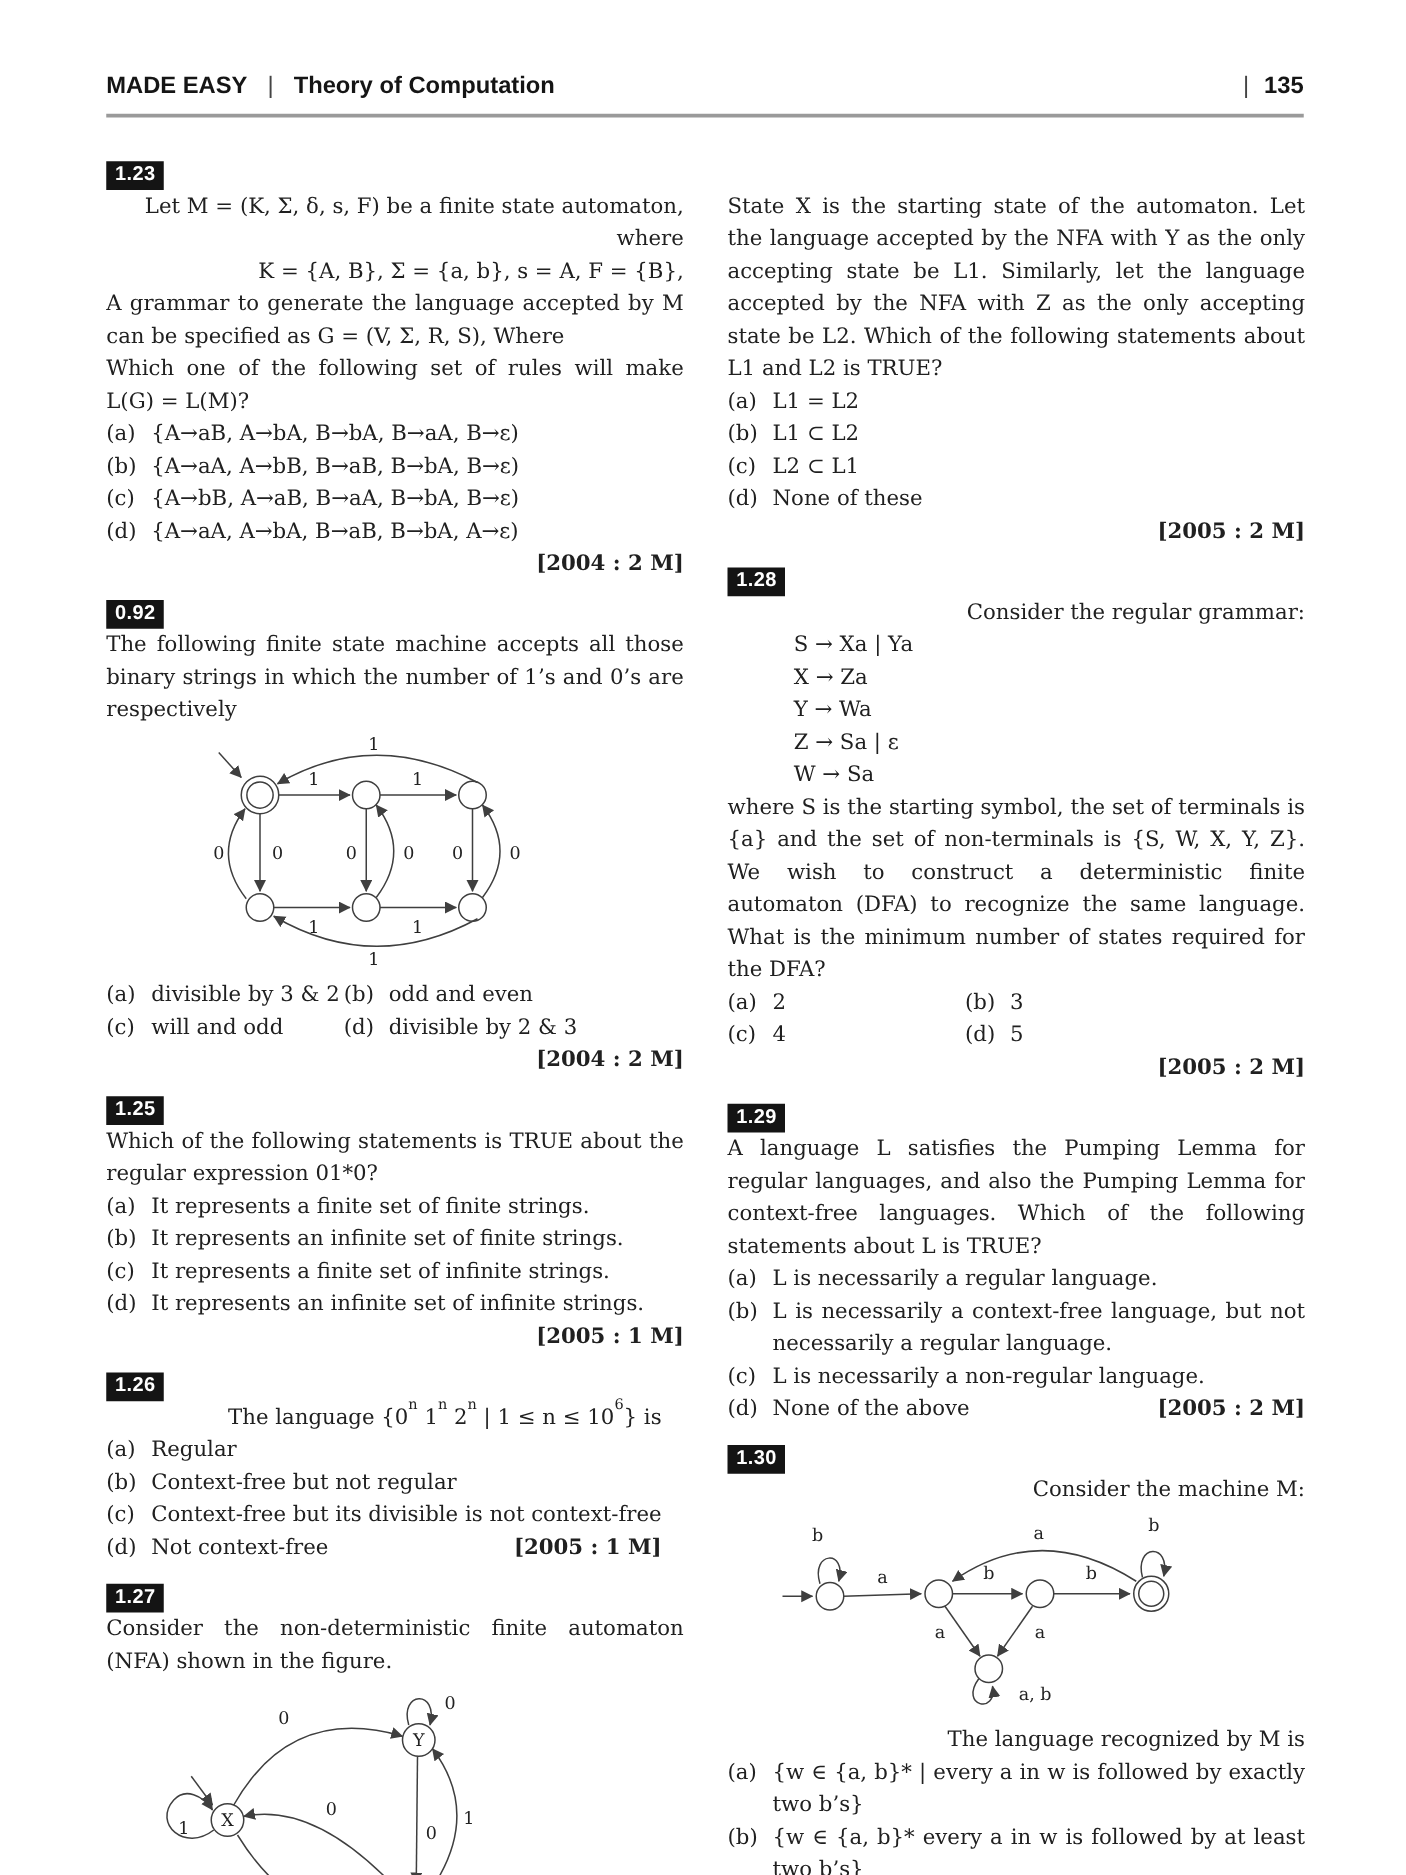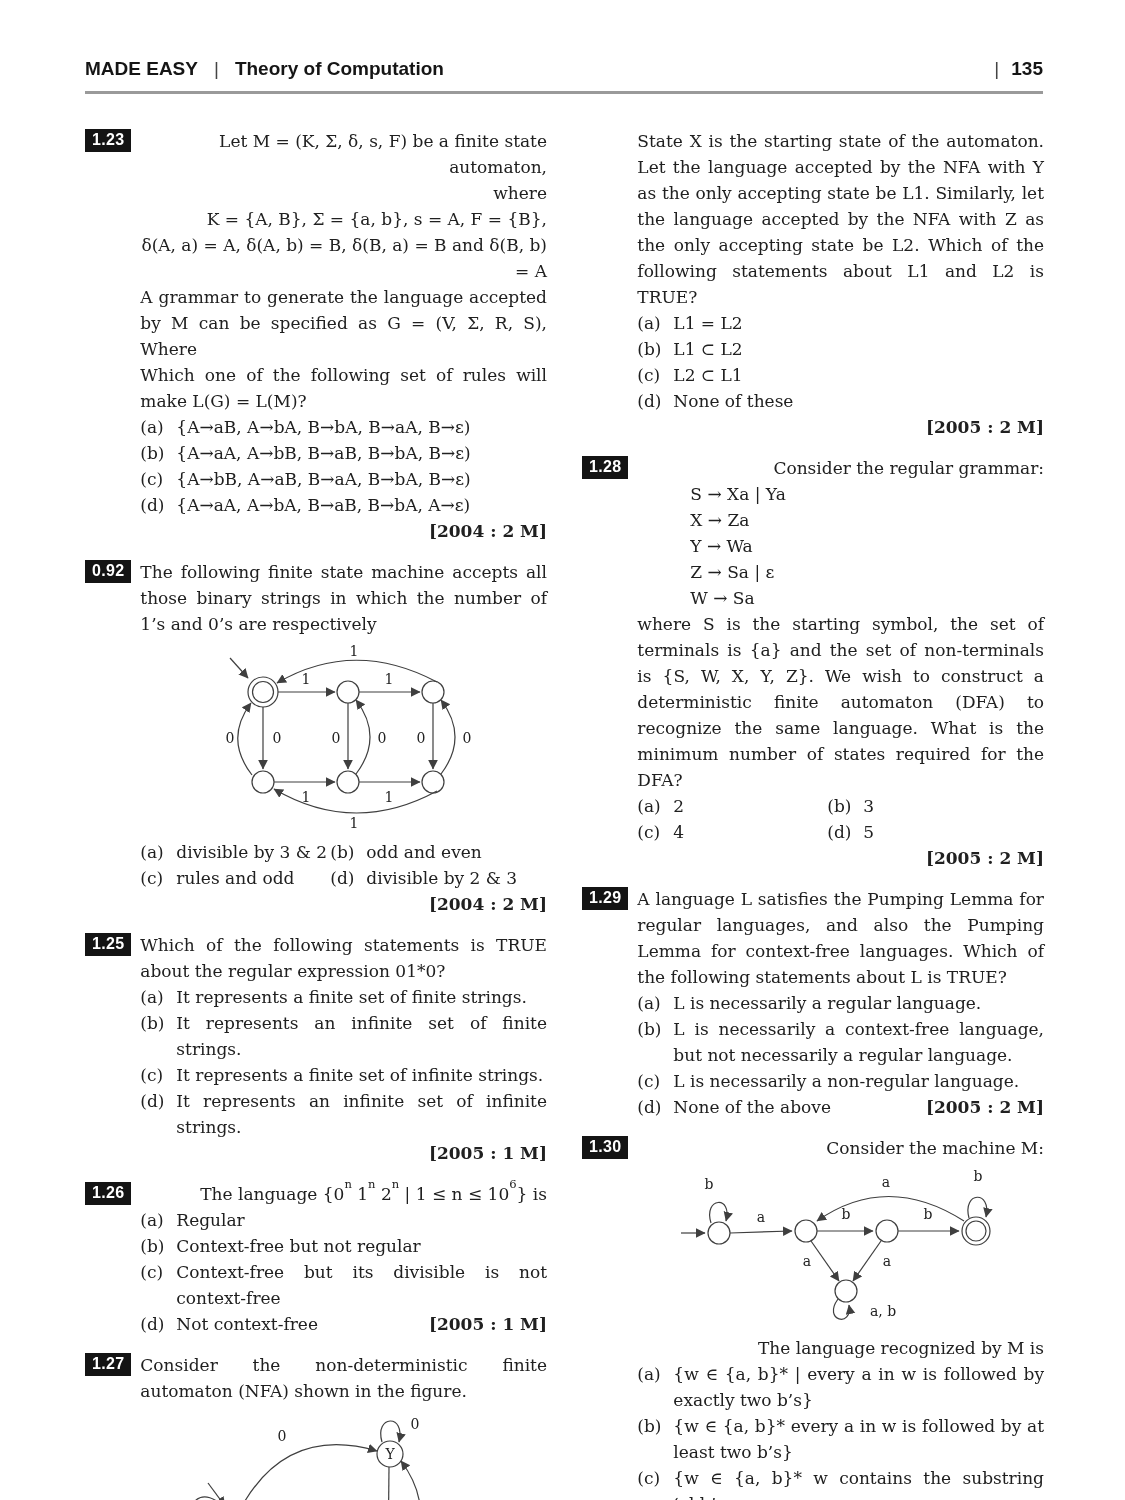--- a/index.html
+++ b/index.html
@@ -15,21 +15,21 @@
     font-family:"Liberation Sans", sans-serif;font-weight:700;font-size:19px;color:#151515;
   }
   .hdr .hdiv{margin:0 16px;font-weight:400;color:#444;}
   .hdr .spacer{flex:1;}
   .hdr .pdiv{font-weight:400;color:#444;margin-right:12px;}
   .rule{position:absolute;top:91px;left:85px;width:958px;height:3px;background:#9a9a9a;}
   .col{position:absolute;top:128px;width:462px;}
   .col.left{left:85px;}
   .col.right{left:582px;}
   .q{margin-bottom:15px;}
-  .qrow{display:flex;align-items:flex-start;}
+  .qrow{display:flex;align-items:flex-start;flex-direction:column;}
   .qbadge{
     flex:0 0 auto;background:#141414;color:#fff;
     font-family:"Liberation Sans", sans-serif;font-weight:700;font-size:16px;
     padding:2px 7px 3px;margin-right:9px;margin-top:1px;letter-spacing:.3px;
   }
   .qbody{flex:1;font-size:17px;line-height:26px;min-width:0;}
   .just{text-align:justify;}
   .ln{white-space:normal;text-align:right;}
   .gram{margin-left:53px;}
   .opt{display:flex;align-items:flex-start;}
@@ -61,21 +61,20 @@
 
   <div class="col left">
 
     <section class="q">
       <div class="qrow">
         <span class="qbadge">1.23</span>
         <div class="qbody">
           <div class="ln">Let M = (K, Σ, δ, s, F) be a finite state automaton,</div>
           <div class="ln">where</div>
           <div class="ln">K = {A, B}, Σ = {a, b}, s = A, F = {B},</div>
-          <div class="ln">δ(A, a) = A, δ(A, b) = B, δ(B, a) = B and δ(B, b) = A</div>
           <div class="just">A grammar to generate the language accepted by M can be specified as G = (V, Σ, R, S), Where</div>
           <div class="just">Which one of the following set of rules will make L(G) = L(M)?</div>
           <div class="opt">
             <span class="lab">(a)</span>
             <span class="txt">{A→aB, A→bA, B→bA, B→aA, B→ε)</span>
           </div>
           <div class="opt">
             <span class="lab">(b)</span>
             <span class="txt">{A→aA, A→bB, B→aB, B→bA, B→ε)</span>
           </div>
@@ -146,21 +145,21 @@
             <div class="opt">
               <span class="lab">(a)</span>
               <span class="txt">divisible by 3 &amp; 2</span>
             </div>
             <div class="opt">
               <span class="lab">(b)</span>
               <span class="txt">odd and even</span>
             </div>
             <div class="opt">
               <span class="lab">(c)</span>
-              <span class="txt">rules and odd</span>
+              <span class="txt">will and odd</span>
             </div>
             <div class="opt">
               <span class="lab">(d)</span>
               <span class="txt">divisible by 2 &amp; 3</span>
             </div>
           </div>
           <div class="marks">[2004 : 2 M]</div>
         </div>
       </div>
     </section>

